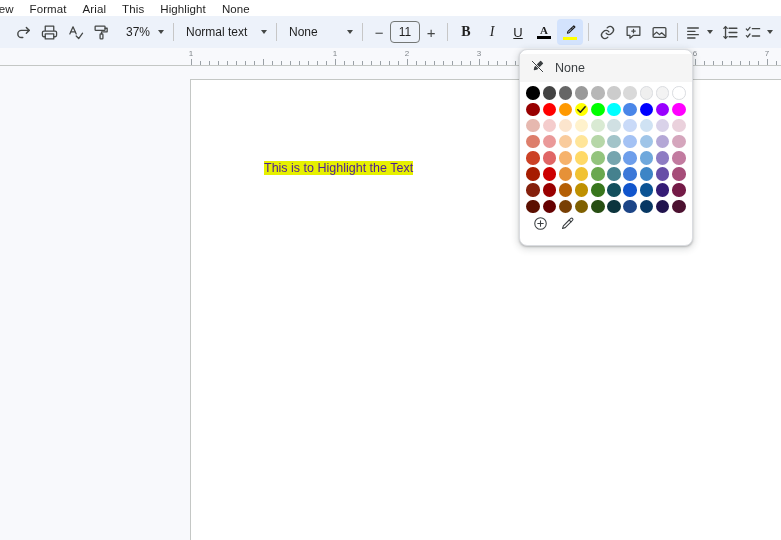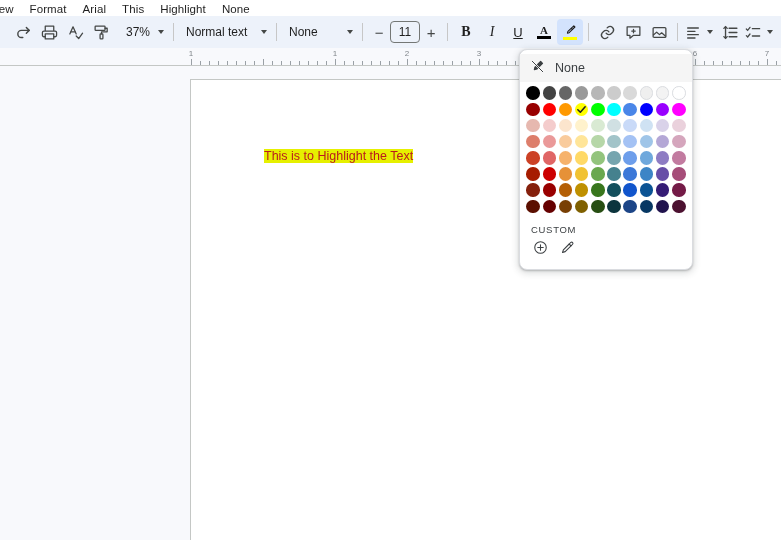--- a/index.html
+++ b/index.html
@@ -113,22 +113,22 @@
   
   .docarea {
     position: absolute; top: 67px; left: 0; width: 781px; height: 473px;
     background: #f8f9fc;
   }
   .page {
     position: absolute; top: 12px; left: 190px; width: 600px; height: 470px;
     background: #ffffff; border: 1px solid #c4c7c5; border-right: none;
   }
   .doc-line {
-    position: absolute; top: 68px; left: 73px;
-    font-size: 12.5px; color: #b91c1c; line-height: 16px;
+    position: absolute; top: 80px; left: 73px;
+    font-size: 12.5px; color: #4c1d95; line-height: 16px;
     white-space: nowrap;
     font-family: "Liberation Sans", sans-serif;
   }
   .doc-line .hl { background: #e6f000; }
   .doc-line .sel { background: #e8e8e8; }
 
   
   .picker {
     position: absolute; top: 49px; left: 519px;
     width: 174px; background: #ffffff;
@@ -689,21 +689,20 @@
           <span class="sw" style="background: rgb(7, 55, 99);"></span>
         </div>
         <div class="sw-cell" title="#20124d">
           <span class="sw" style="background: rgb(32, 18, 77);"></span>
         </div>
         <div class="sw-cell" title="#4c1130">
           <span class="sw" style="background: rgb(76, 17, 48);"></span>
         </div>
       </div>
 
-    <div class="custom-label">CUSTOM</div>
     <div class="custom-row">
       <div class="custom-icon">
         <span>
           <svg width="15" height="15" viewBox="0 0 24 24" fill="none" stroke="#3c4043" stroke-width="1.7" stroke-linecap="round">
             <circle cx="12" cy="12" r="9.2"></circle>
             <path d="M12 7.6v8.8M7.6 12h8.8"></path>
           </svg>
         </span>
       </div>
       <div class="custom-icon">

